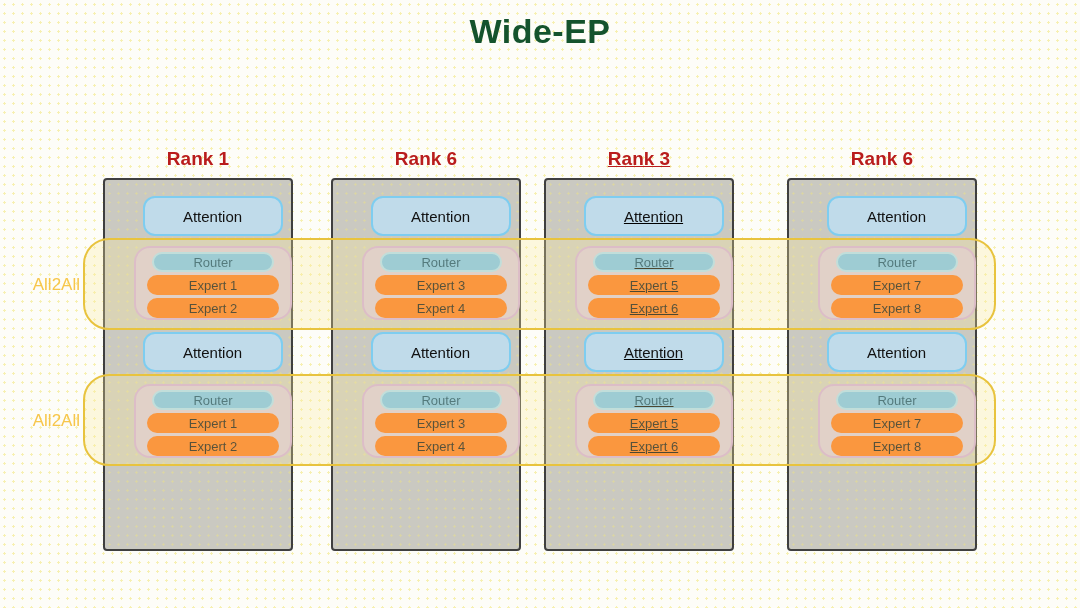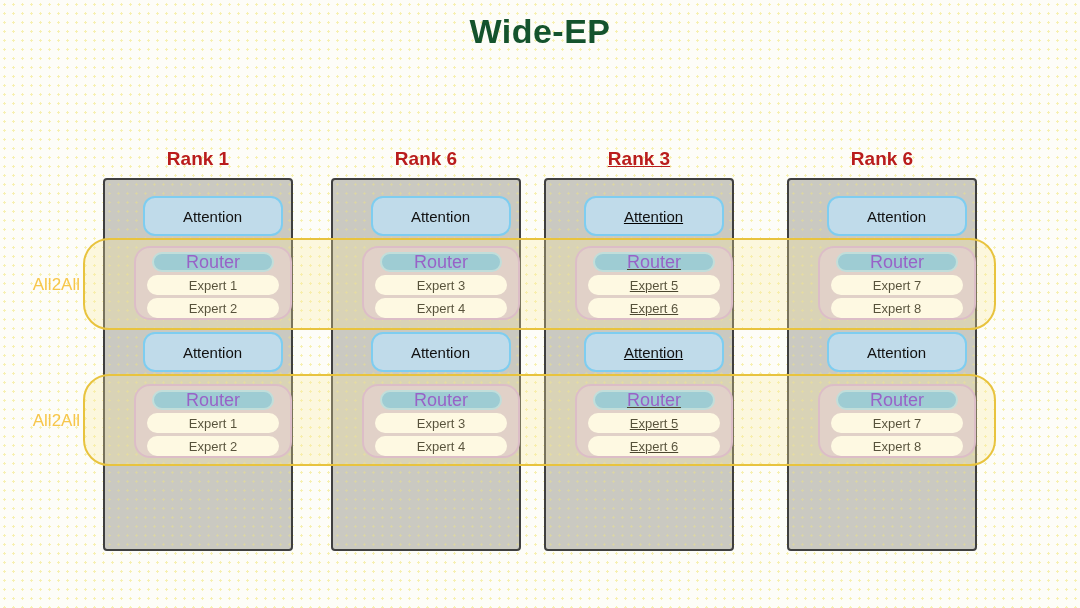--- a/index.html
+++ b/index.html
@@ -35,25 +35,25 @@
   .moe{
     width:158px;height:74px;margin:10px auto 0;box-sizing:border-box;
     background:#d6c6da;border:2px solid #cfaad9;border-radius:16px;
     padding-top:3px;
   }
   .moe.second{margin-top:12px;}
   .router{
     width:122px;height:20px;margin:1px auto 0;box-sizing:border-box;
     background:#76bfea;border:2px solid #a8d9f4;border-radius:11px;
     display:flex;align-items:center;justify-content:center;
-    font-size:18px;color:#6d28d9;
+    font-size:13px;color:#0c4a6e;
   }
   .expert{
     width:132px;height:20px;margin:3px auto 0;box-sizing:border-box;
-    background:#ffffff;border-radius:11px;
+    background:#f97316;border-radius:11px;
     display:flex;align-items:center;justify-content:center;
     font-size:13px;color:#111;text-align:right;
   }
   .band{
     position:absolute;left:83px;width:913px;height:92px;box-sizing:border-box;
     background:rgba(253,236,160,0.30);
     border:2px solid #e8c33e;border-radius:26px;
     z-index:2;pointer-events:none;
   }
   .band.b1{top:238px;}

